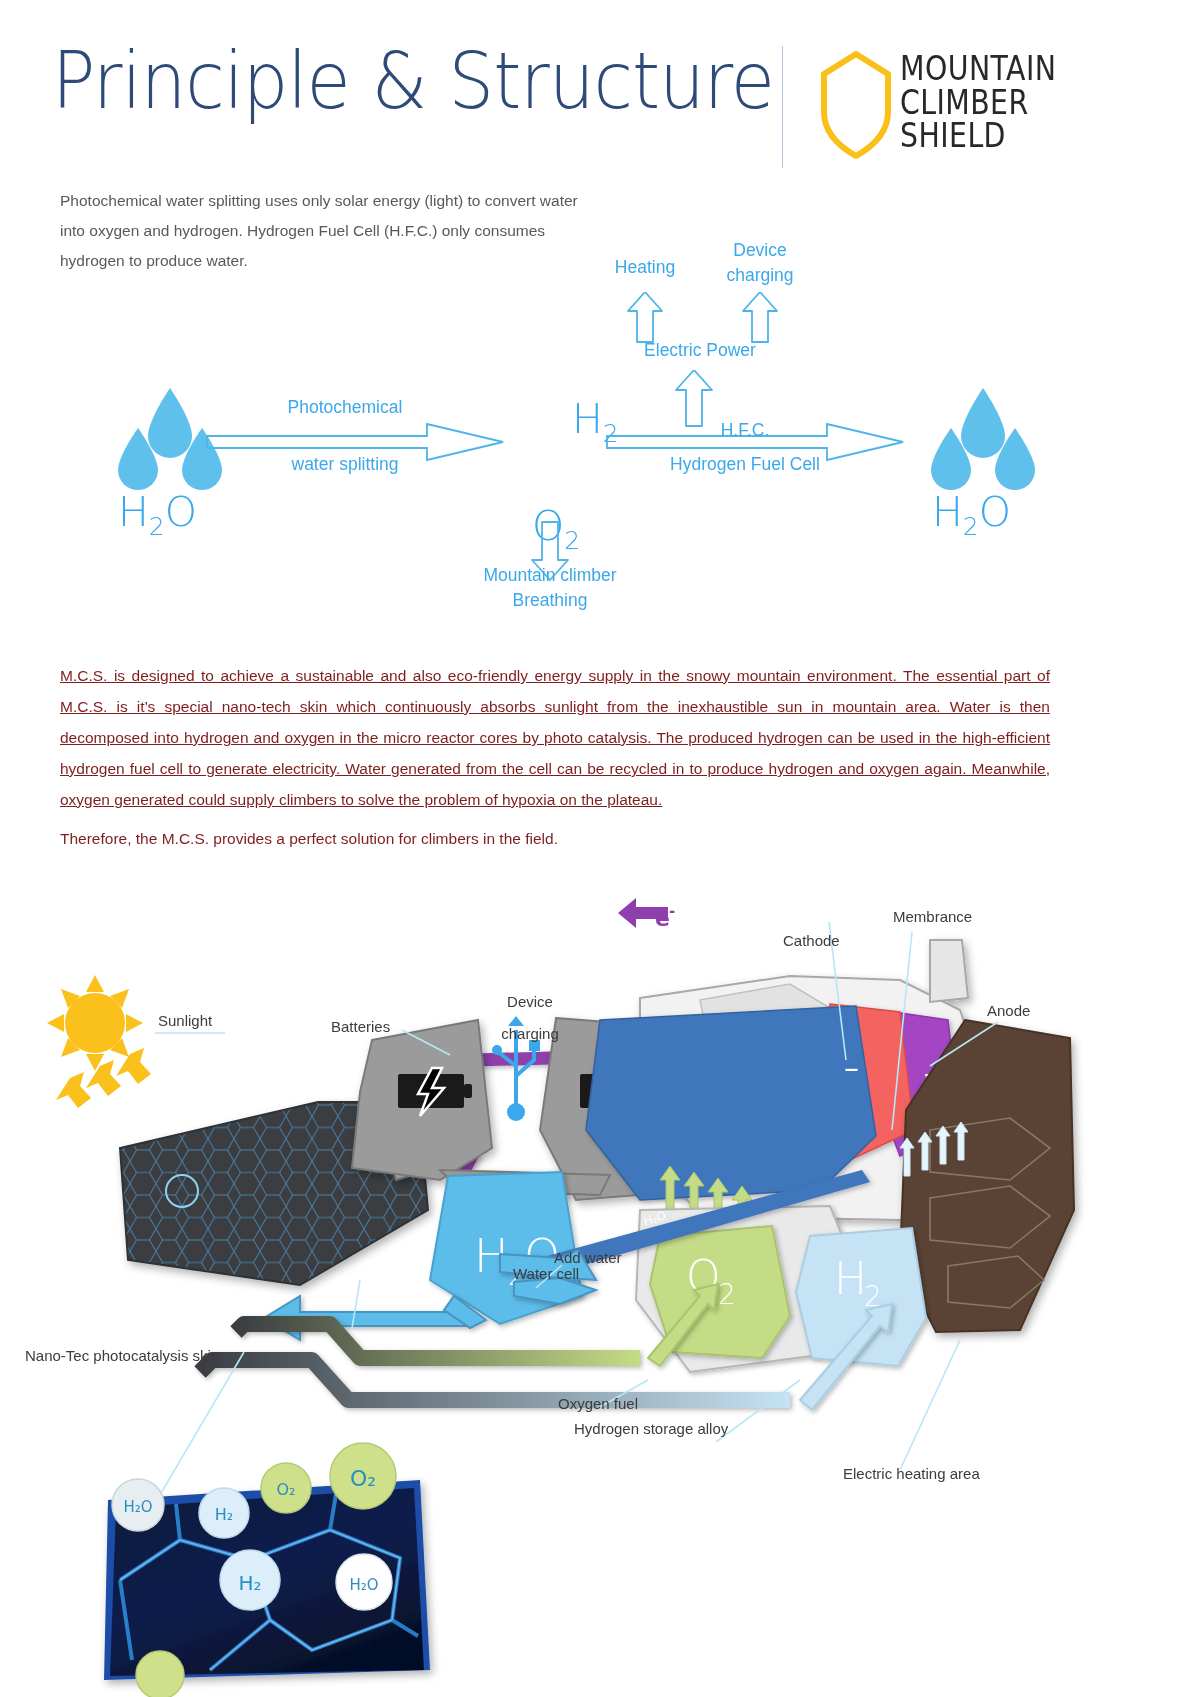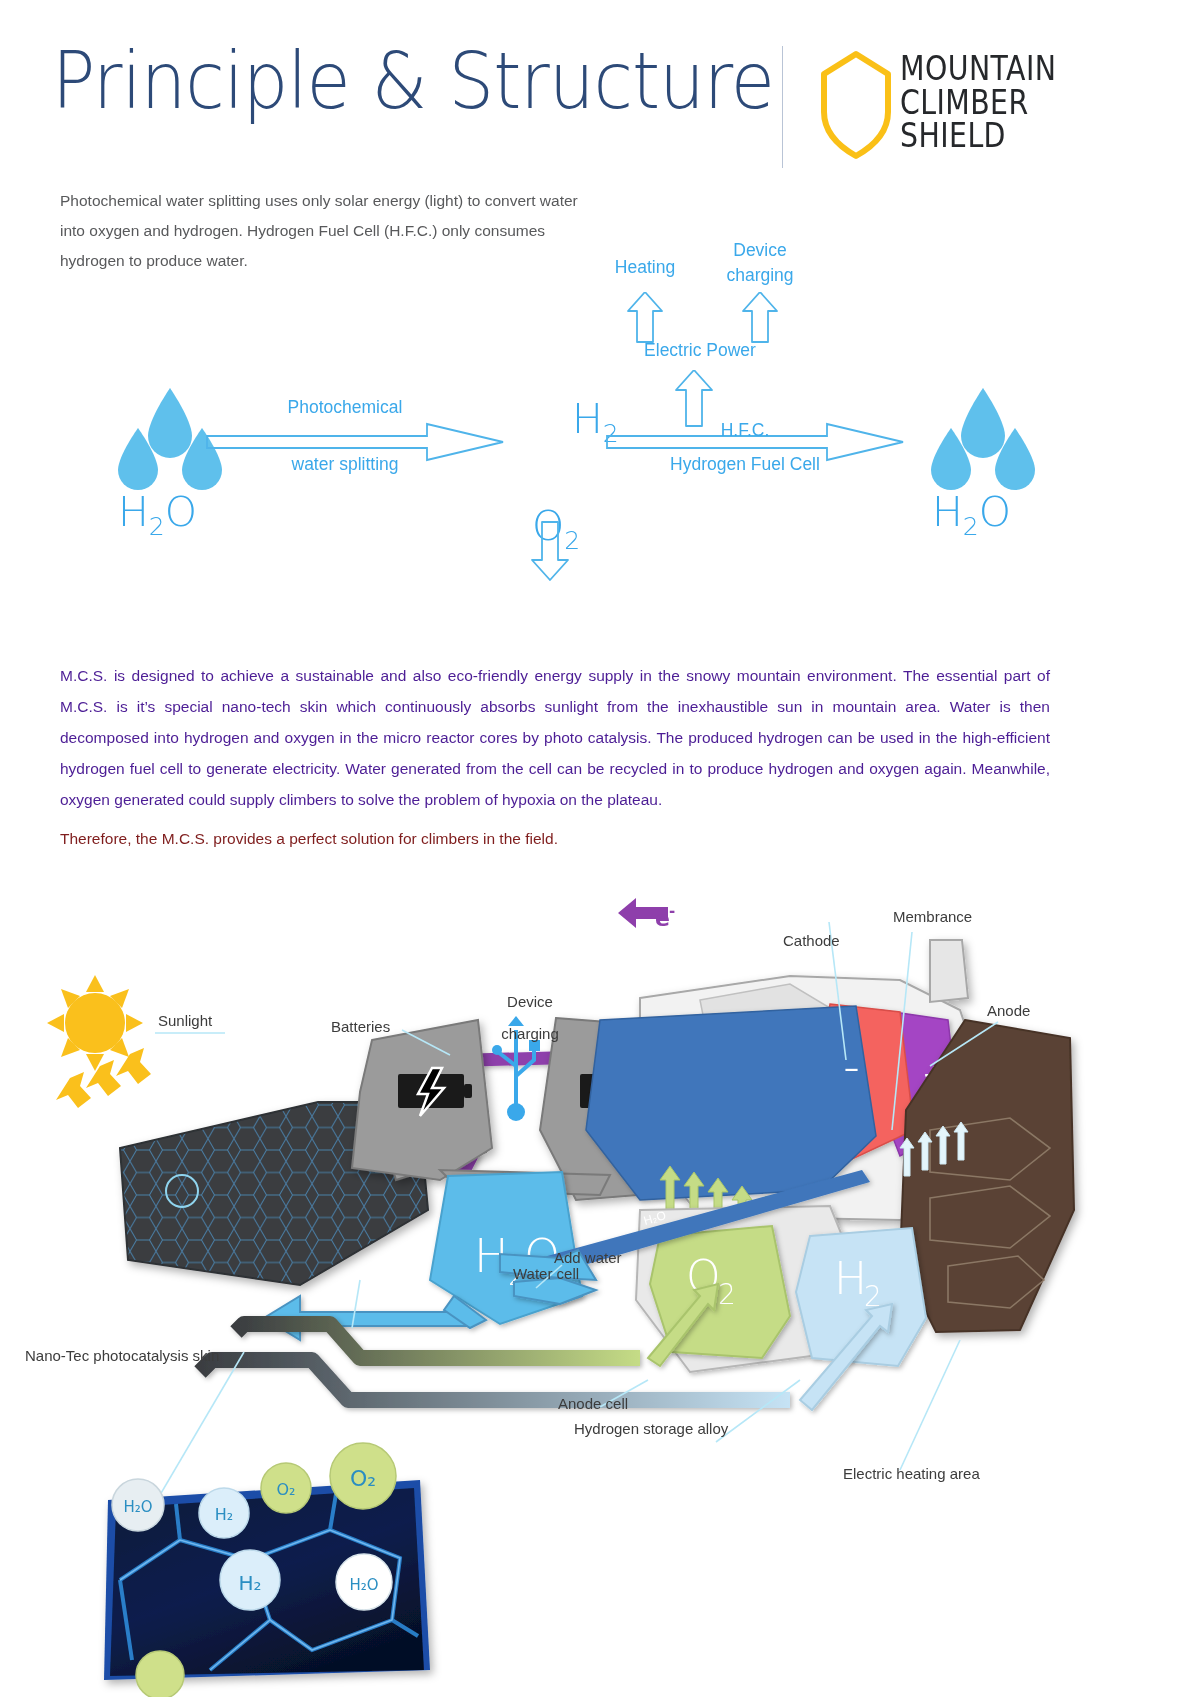--- a/index.html
+++ b/index.html
@@ -22,21 +22,21 @@
   
   #intro{left:60px;top:186px;width:520px;font-size:15.5px;line-height:1.95;
       color:#58595b;}
   .chem{font-size:41px;color:#3aa8ea;font-weight:300;
       font-family:"DejaVu Sans","Liberation Sans",sans-serif;}
   .chem sub{font-size:25px;}
   .flowlabel{font-size:17.5px;color:#3aa8ea;text-align:center;line-height:1.45;}
 
   
   #body-text{left:60px;top:660px;width:990px;font-size:15.5px;line-height:2.0;
-      color:#4c1d95;text-align:justify;}
+      color:#7f1d1d;text-align:justify;text-decoration:underline;}
   #body-text2{left:60px;top:823px;width:990px;font-size:15.5px;line-height:2.0;
       color:#7f1d1d;}
 
   
   #illus{left:0px;top:880px;width:1200px;height:817px;}
   .calloutTxt{font-size:15px;color:#3c3c3c;white-space:nowrap;}
   .leader{stroke:#b6e7f7;stroke-width:1.6;fill:none;}
   .cellLabel{fill:#ffffff;font-family:"DejaVu Sans","Liberation Sans",sans-serif;font-weight:300;}
 </style>
 </head>
@@ -87,20 +87,24 @@
     <span>H</span><sub>2</sub>
   </div>
   <div class="abs chem" style="left:532px;top:228px;margin-top:44px;">
     <span>O</span><sub>2</sub>
   </div>
 
   <div class="abs" style="left:528px;top:290px;">
     <svg width="44" height="62" viewBox="0 0 44 62">
       <path d="M14 2 L30 2 L30 40 L40 40 L22 60 L4 40 L14 40 Z" fill="none" stroke="#4fb4ea" stroke-width="1.8" stroke-linejoin="round"></path>
     </svg>
+  </div>
+  <div class="abs flowlabel" style="left:430px;top:333px;width:240px;">
+    <div>Mountain climber</div>
+    <div>Breathing</div>
   </div>
 
   <div class="abs" style="left:605px;top:192px;">
     <svg width="300" height="40" viewBox="0 0 300 40">
       <path d="M2 14 L222 14 L222 2 L298 20 L222 38 L222 26 L2 26 Z" fill="none" stroke="#4fb4ea" stroke-width="1.8" stroke-linejoin="miter"></path>
     </svg>
   </div>
   <div class="abs flowlabel" style="left:605px;top:188px;width:280px;">
     <div>H.F.C.</div>
   </div>
@@ -390,17 +394,17 @@
 
 <div class="abs calloutTxt" style="left:158px;top:132px;">Sunlight</div>
 <div class="abs calloutTxt" style="left:331px;top:138px;">Batteries</div>
 <div class="abs calloutTxt" style="left:494px;top:113px;text-align:center;width:72px;">Device</div>
 <div class="abs calloutTxt" style="left:487px;top:145px;text-align:center;width:86px;">charging</div>
 <div class="abs calloutTxt" style="left:783px;top:8px;margin-top:44px;">Cathode</div>
 <div class="abs calloutTxt" style="left:893px;top:28px;">Membrance</div>
 <div class="abs calloutTxt" style="left:987px;top:122px;">Anode</div>
 <div class="abs calloutTxt" style="left:554px;top:369px;">Add water</div>
 <div class="abs calloutTxt" style="left:477px;top:385px;margin-left:36px;">Water cell</div>
-<div class="abs calloutTxt" style="left:558px;top:515px;">Anode cell</div>
+<div class="abs calloutTxt" style="left:558px;top:515px;">Oxygen fuel</div>
 <div class="abs calloutTxt" style="left:25px;top:467px;">Nano-Tec photocatalysis  skin</div>
 <div class="abs calloutTxt" style="left:574px;top:540px;">Hydrogen storage alloy</div>
 <div class="abs calloutTxt" style="left:843px;top:585px;">Electric heating area</div>
 </div>
 
 </body></html>

